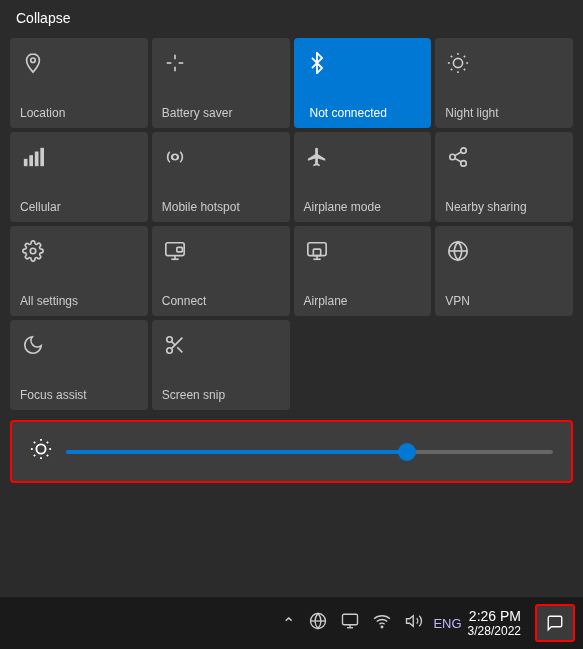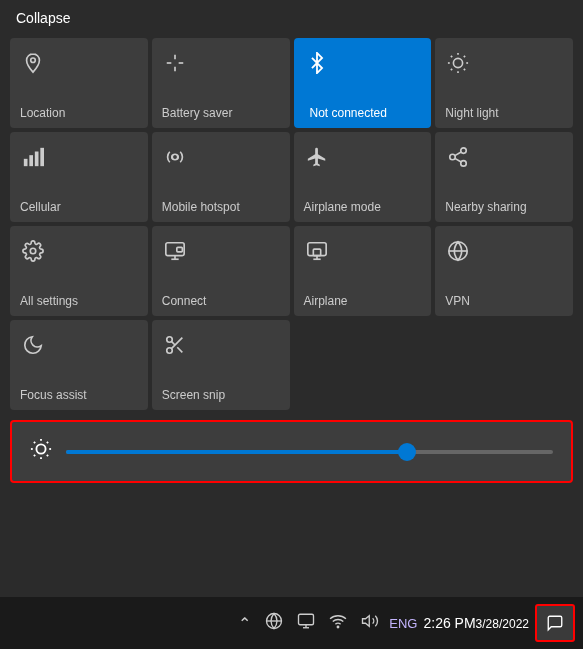--- a/index.html
+++ b/index.html
@@ -145,25 +145,25 @@
 
     .taskbar-icon {
       font-size: 16px;
       color: #ccc;
       cursor: pointer;
       padding: 2px 4px;
     }
 
     .taskbar-time {
       display: flex;
-      flex-direction: row;
+      flex-direction: column;
       align-items: flex-end;
       font-size: 13px;
       color: #fff;
-      margin-right: 0;
+      margin-right: 8px;
     }
 
     .taskbar-time .time {
       font-size: 14px;
     }
 
     .taskbar-time .date {
       font-size: 12px;
     }
 

